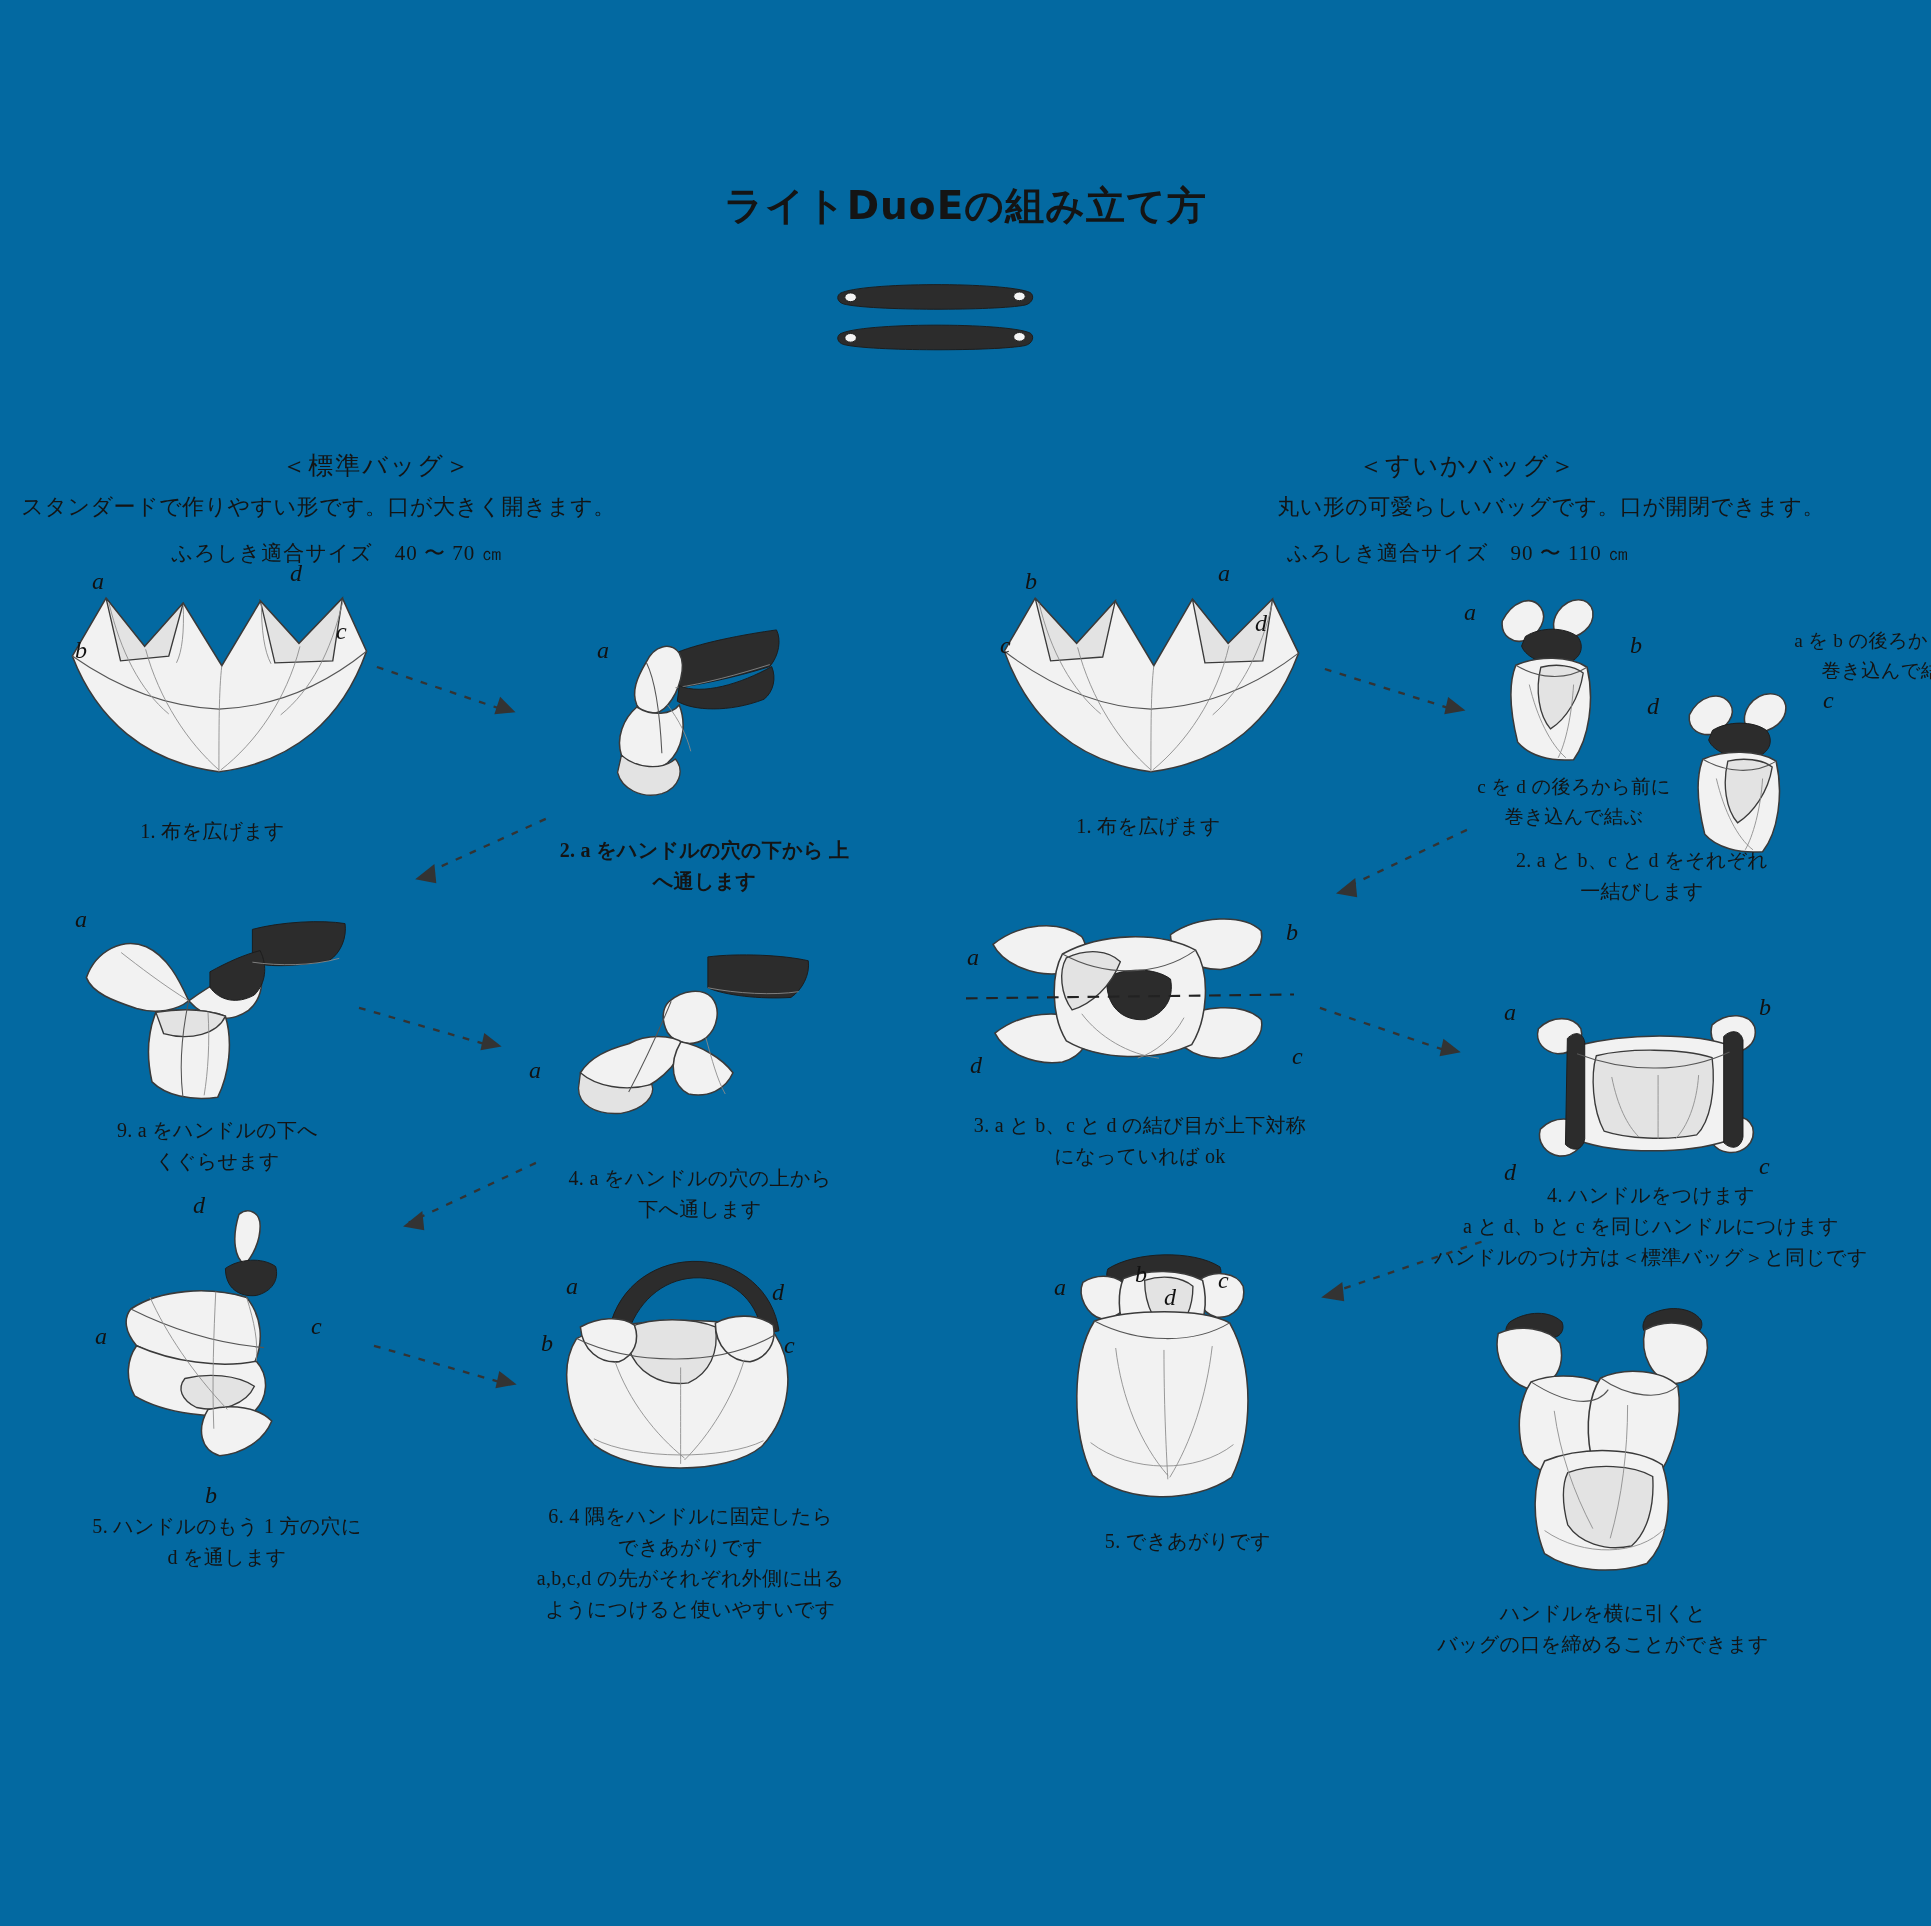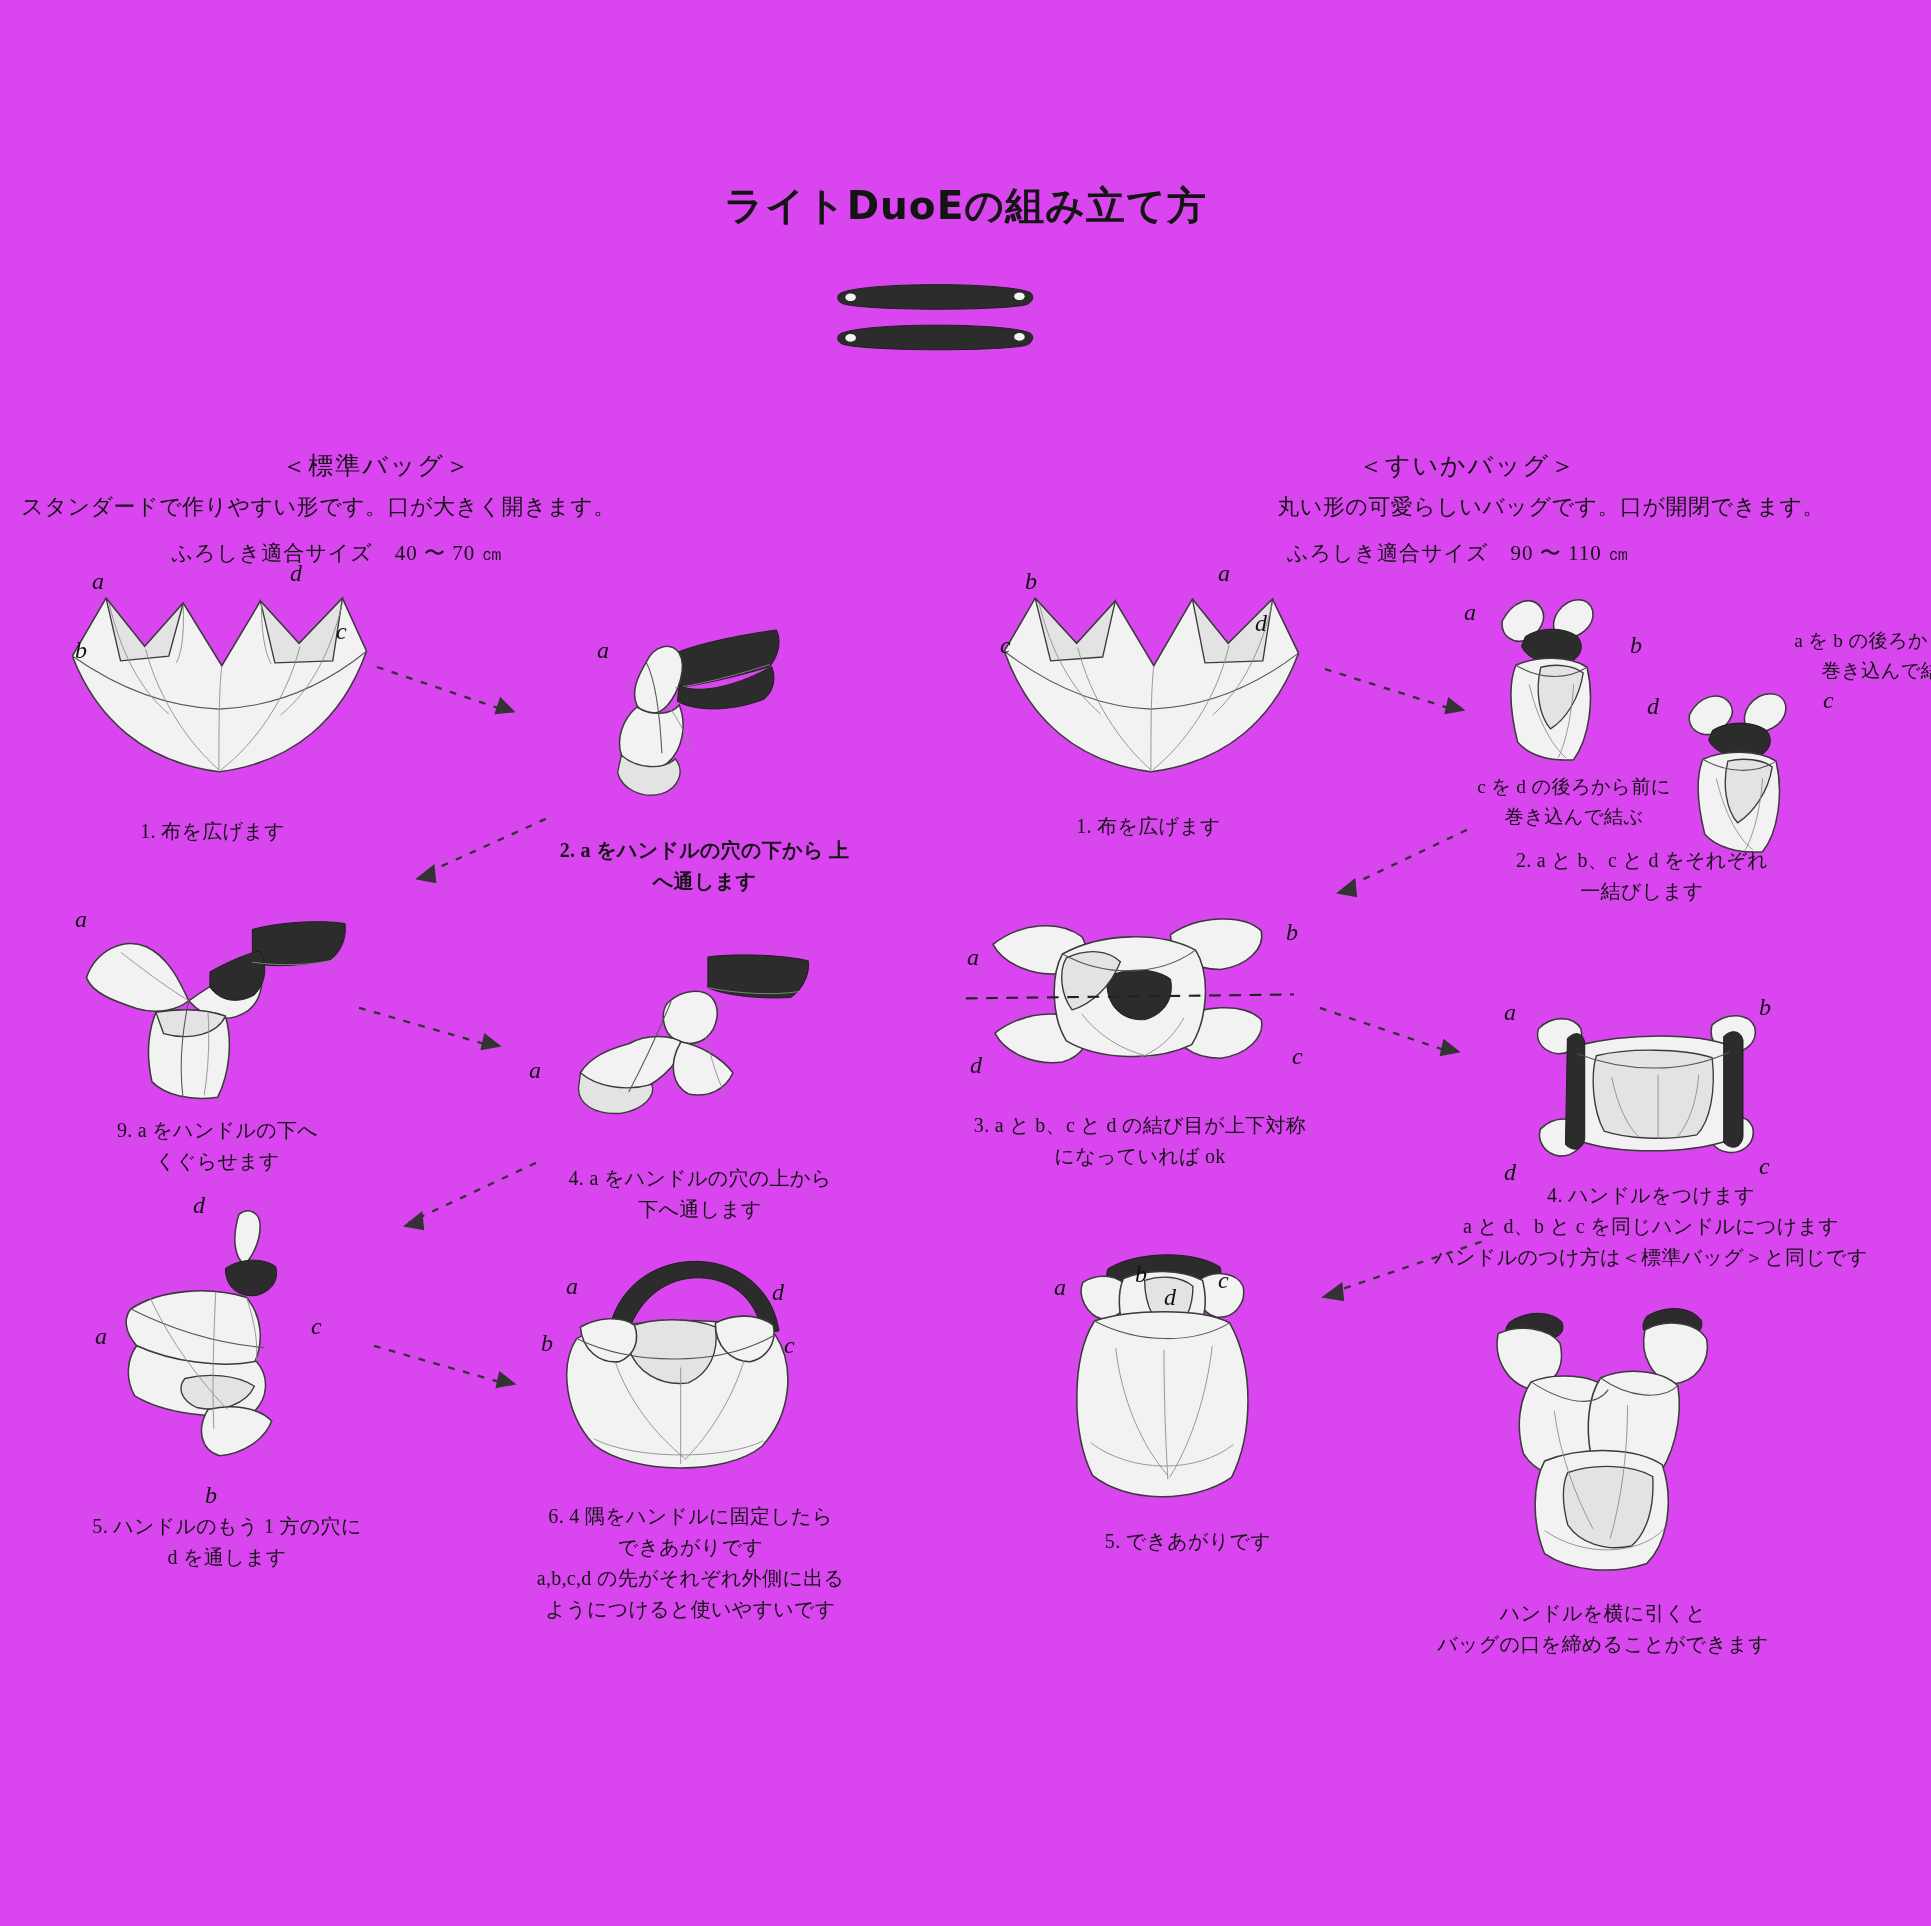--- a/index.html
+++ b/index.html
@@ -13,21 +13,21 @@
     position: relative;
     font-family: "Liberation Serif", "DejaVu Serif", serif;
     color: #141414;
     overflow: hidden;
   }
   #sheet {
     position: absolute;
     left: 0; top: 0;
     width: 1931px;
     height: 1926px;
-    background: #d946ef;
+    background: #0369a1;
   }
   .title {
     position: absolute;
     left: 0;
     top: 179px;
     width: 1931px;
     text-align: center;
     font-family: "DejaVu Sans", "Liberation Sans", sans-serif;
     font-weight: bold;
     font-size: 39px;

